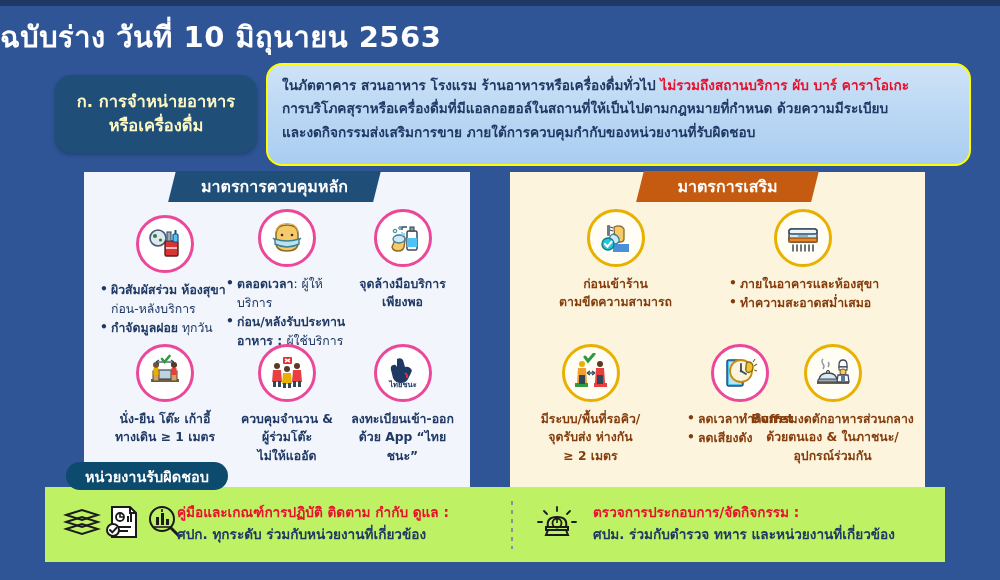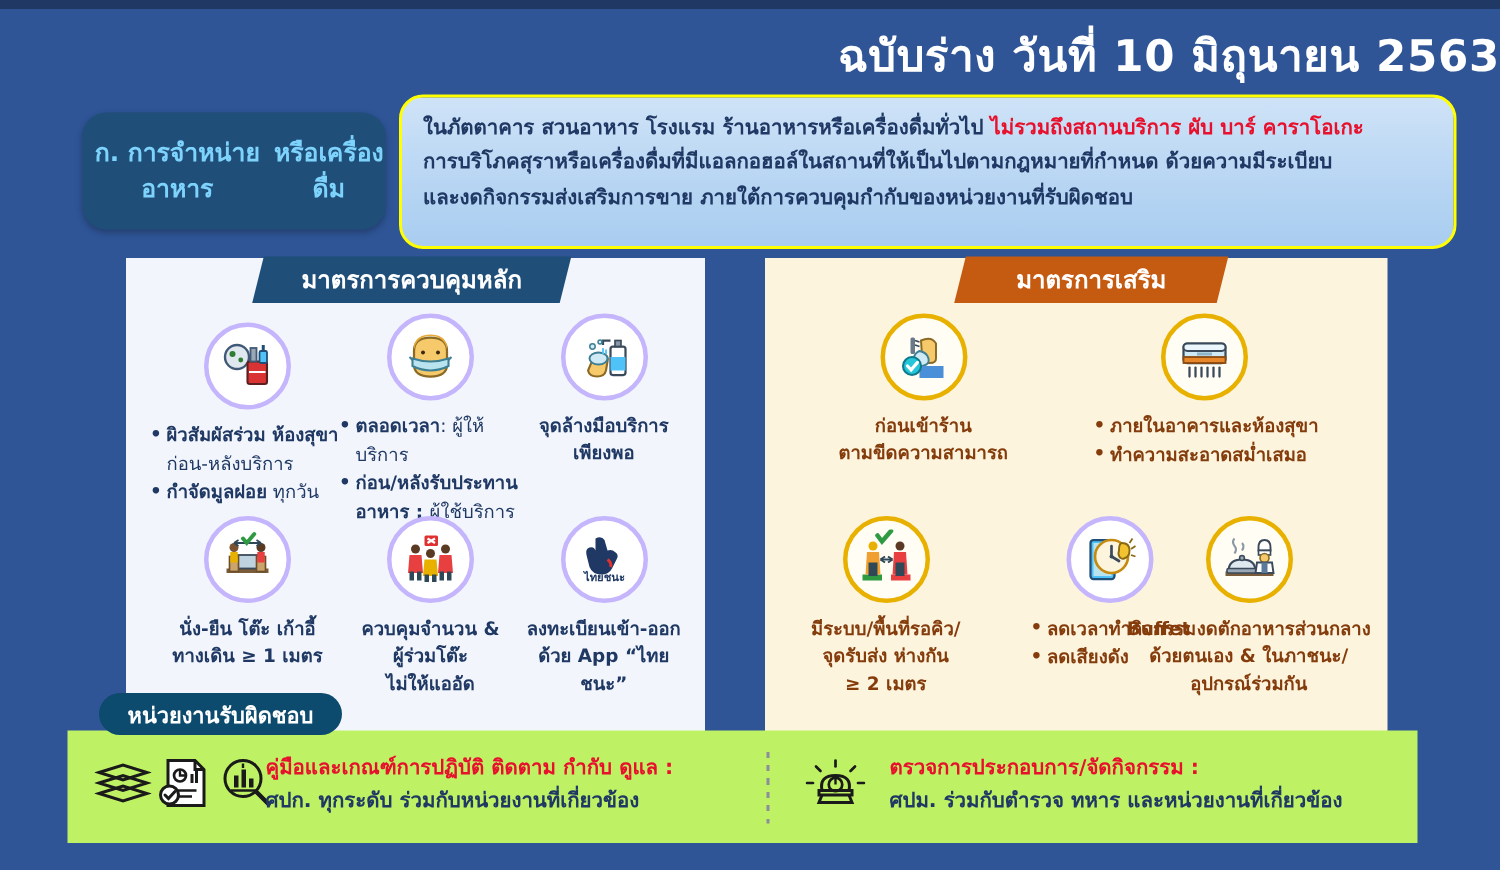--- a/index.html
+++ b/index.html
@@ -6,30 +6,30 @@
   body{
     width:1000px;height:580px;overflow:hidden;
     background:#2f5597;
     font-family:"DejaVu Sans","Liberation Sans",sans-serif;
     position:relative;
   }
   .topstripe{position:absolute;left:0;top:0;width:1000px;height:6px;background:#1f3864;}
 
   
   .title{
-    position:absolute;left:0;top:14px;width:1000px;text-align:right;
+    position:absolute;left:0;top:14px;width:1000px;text-align:left;
     color:#ffffff;font-size:29px;font-weight:bold;letter-spacing:.5px;
   }
 
   
   .catlabel{
     position:absolute;left:55px;top:75px;width:202px;height:78px;
     background:#1f4e79;border-radius:16px;
-    display:flex;align-items:center;justify-content:center;
-    color:#7dd3fc;font-size:16.5px;font-weight:bold;line-height:1.45;text-align:center;
+    display:flex;flex-direction:column;align-items:center;justify-content:center;
+    color:#fef9c3;font-size:16.5px;font-weight:bold;line-height:1.45;
     box-shadow:0 2px 4px rgba(0,0,0,.25);
   }
 
   
   .notice{
     position:absolute;left:266px;top:63px;width:705px;height:103px;
     border:2.5px solid #ffff00;border-radius:16px;
     background:linear-gradient(180deg,#cfe3f7 0%,#bcd8f4 45%,#a9cdf0 100%);
     box-sizing:border-box;padding:9px 14px 0 14px;
   }
@@ -56,21 +56,21 @@
   .banner-main{left:172px;top:171px;width:205px;background:#1f4e79;}
   .banner-sub{left:640px;top:171px;width:175px;background:#c55a11;}
 
   
   .cell{position:absolute;text-align:center;}
   .circ{
     width:58px;height:58px;border-radius:50%;
     margin:0 auto 8px auto;display:flex;align-items:center;justify-content:center;
     background:#ffffff;box-sizing:border-box;
   }
-  .circ-blue{border:3px solid #c4b5fd;text-decoration:underline;}
+  .circ-blue{border:3px solid #ec4899;text-decoration:underline;}
   .circ-gold{border:3px solid #e8b100;background:#fffdf4;}
   .cap{font-size:12.3px;font-weight:bold;color:#1f3864;line-height:1.5;}
   .cap.sub{color:#843c0c;}
   .bul{font-size:12.3px;font-weight:bold;color:#1f3864;line-height:1.55;text-align:left;}
   .bul.sub{color:#843c0c;}
   .bul div{position:relative;padding-left:11px;}
   .bul div:before{content:"•";position:absolute;left:0;top:-1px;}
   .bul .cont{padding-left:11px;}
   .bul .cont:before{content:"";}
   .bul .sm{font-weight:normal;}

